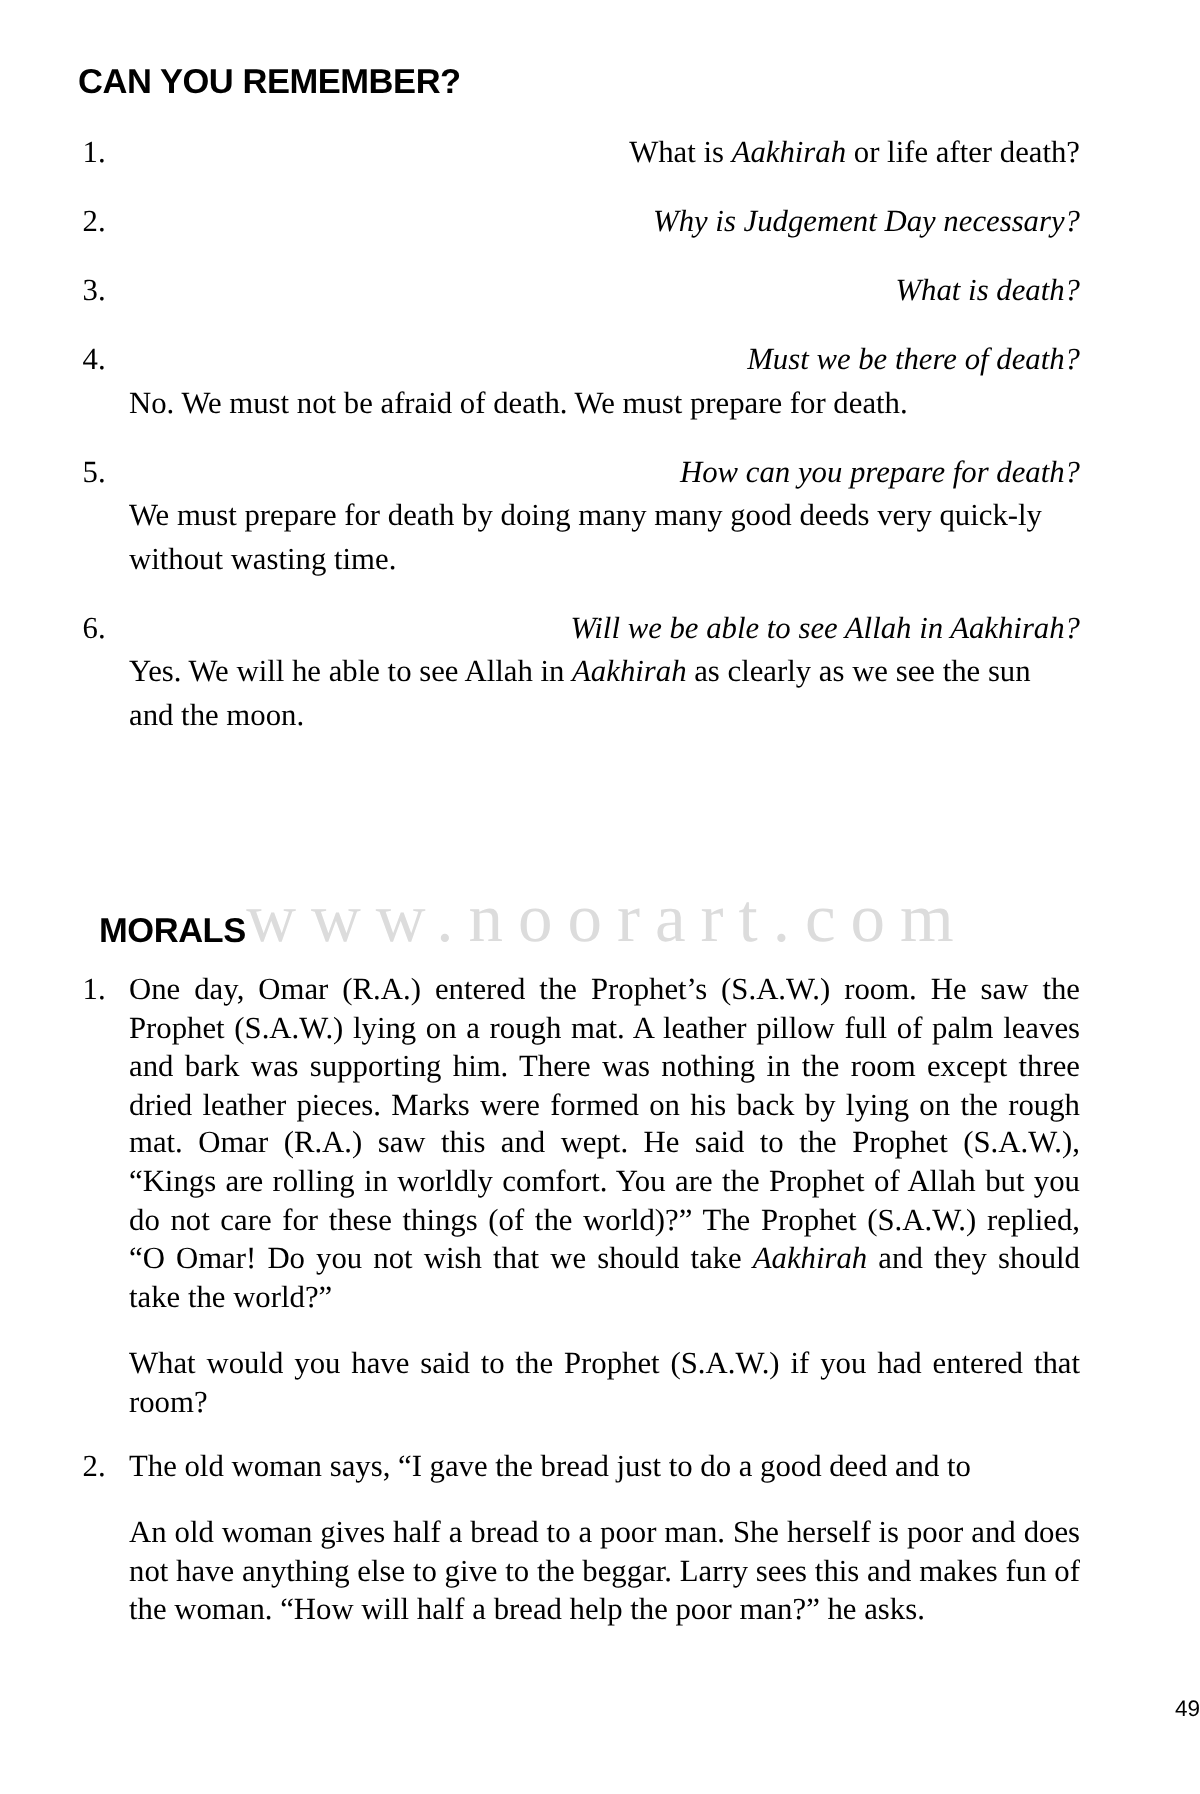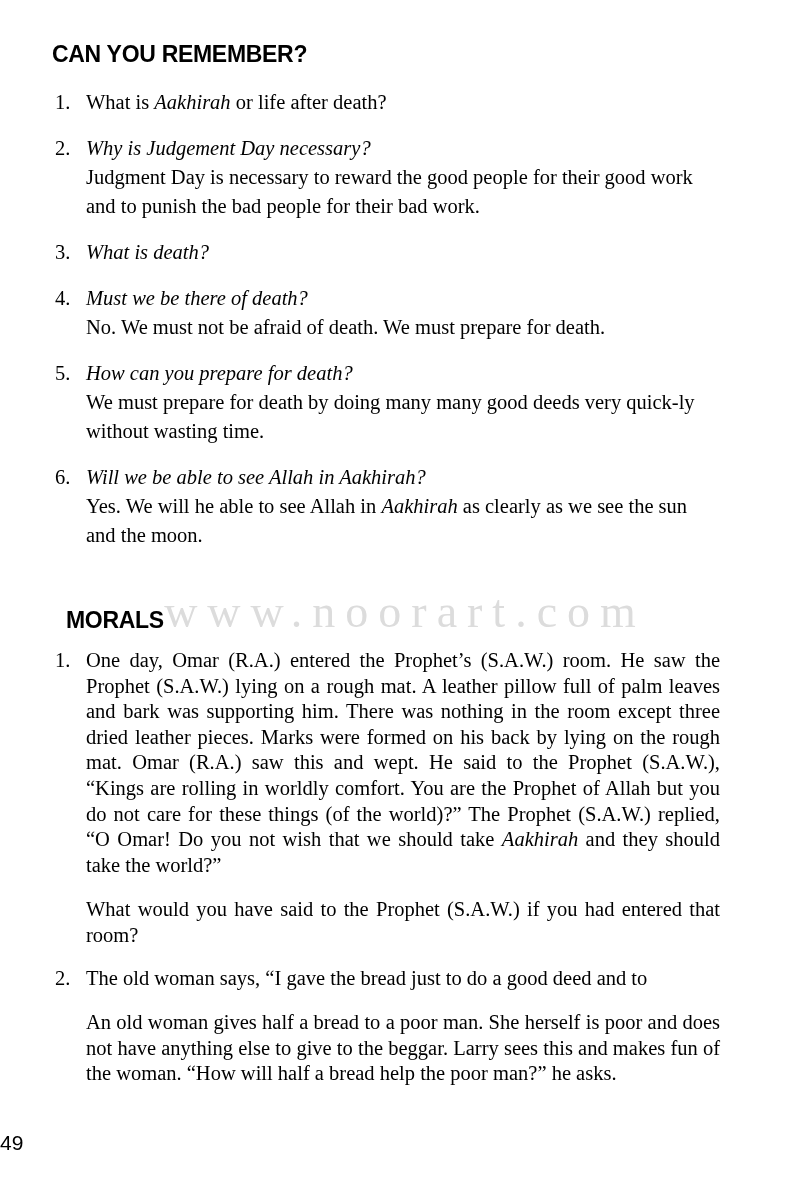--- a/index.html
+++ b/index.html
@@ -71,21 +71,21 @@
     font-size: 20.5px;
     line-height: 29px;
   }
   .qa-item .num {
     position: absolute;
     left: 55px;
     top: 0;
     font-size: 20.5px;
     line-height: 29px;
   }
-  .qa-q { display: block; }
+  .qa-q { display: block; text-align: right; }
   .qa-a { display: block; }
   .qa-q.italic, .qa-a .it, .qa-q .it { font-style: italic; }
 
   
   .morals-list {
     position: absolute;
     left: 0;
     top: 648px;
     width: 800px;
     z-index: 2;
@@ -113,23 +113,23 @@
   .moral-p:last-child { margin-bottom: 0; }
   .moral-p .it { font-style: italic; }
   .moral-item { margin-bottom: 17px; }
 
   
   .page-number {
     position: absolute;
     left: 0;
     top: 1131px;
     width: 800px;
-    text-align: left;
+    text-align: right;
     font-family: "Liberation Sans", "DejaVu Sans", sans-serif;
-    font-size: 21px;
+    font-size: 15px;
     color: #000000;
     z-index: 2;
   }
 </style>
 </head>
 <body>
 
 <div class="page">
 
   <div class="watermark">www.noorart.com</div>
@@ -139,21 +139,20 @@
   <div class="qa-list">
 
     <div class="qa-item">
       <span class="num">1.</span>
       <span class="qa-q"><span>What is </span><span class="it">Aakhirah</span><span> or life after death?</span></span>
     </div>
 
     <div class="qa-item">
       <span class="num">2.</span>
       <span class="qa-q italic">Why is Judgement Day necessary?</span>
-      <span class="qa-a">Judgment Day is necessary to reward the good people for their good work and to punish the bad people for their bad work.</span>
     </div>
 
     <div class="qa-item">
       <span class="num">3.</span>
       <span class="qa-q italic">What is death?</span>
     </div>
 
     <div class="qa-item">
       <span class="num">4.</span>
       <span class="qa-q italic">Must we be there of death?</span>

